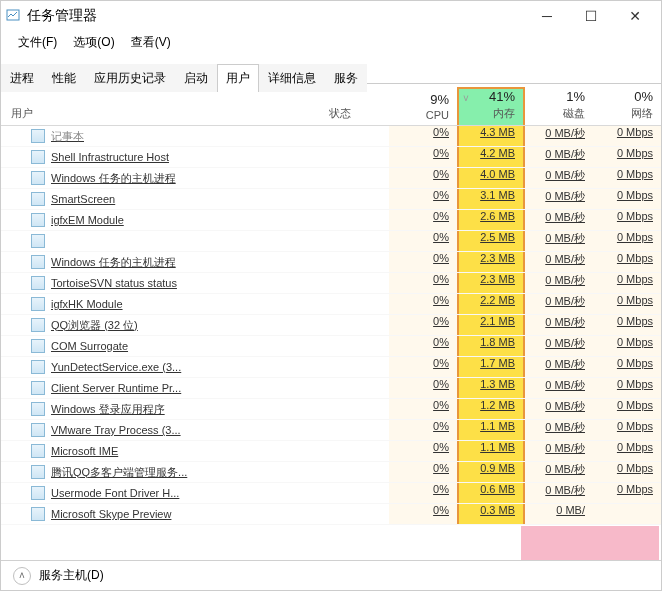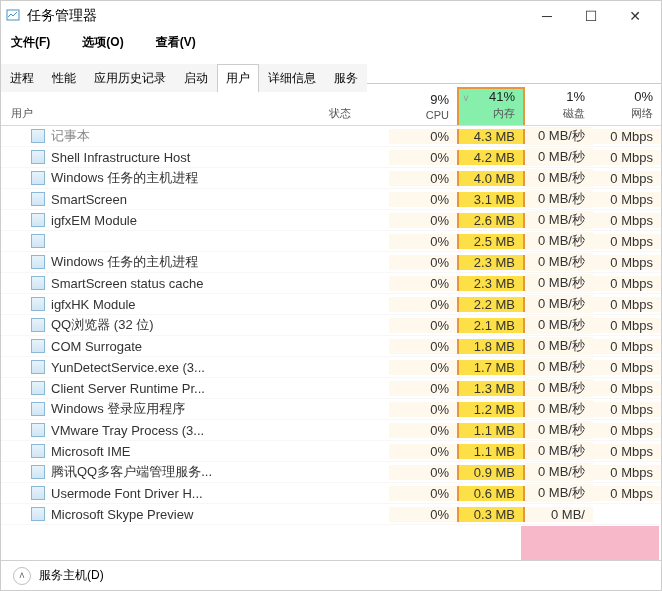--- a/index.html
+++ b/index.html
@@ -2,34 +2,34 @@
 <html><head>
 <meta charset="utf-8">
 <style>
 * { margin: 0; padding: 0; box-sizing: border-box; font-family: "Microsoft YaHei", "Segoe UI", sans-serif; }
 body { width: 662px; height: 591px; background: #fff; border: 1px solid #ccc; display: flex; flex-direction: column; overflow: hidden; }
 .titlebar { height: 30px; display: flex; align-items: center; padding: 0 4px; }
 .titlebar .icon { width: 16px; height: 16px; margin-right: 6px; display: flex; align-items: center; justify-content: center; }
 .titlebar .title { font-size: 14px; flex: 1; }
 .titlebar .controls { display: flex; }
 .titlebar .controls div { width: 44px; height: 28px; display: flex; align-items: center; justify-content: center; font-size: 14px; color: #333; }
-.menubar { height: 22px; display: flex; align-items: center; padding-left: 4px; font-size: 12px; gap: 20px; font-weight: bold; }
+.menubar { height: 22px; display: flex; align-items: center; padding-left: 11px; font-size: 12px; gap: 4px; }
 .menubar span { padding: 2px 6px; }
 .tabs { display: flex; border-bottom: 1px solid #ccc; margin-top: 2px; }
 .tab { font-size: 12px; padding: 5px 8px; border: 1px solid transparent; border-bottom: none; position: relative; top: 9px; background: #f5f5f5; }
 .tab.active { background: #fff; border-color: #ccc; }
 .header-row { display: flex; border-bottom: 1px solid #d9d9d9; height: 42px; align-items: flex-end; font-size: 11px; color: #555; }
 .header-row .col-name { flex: 1; padding: 0 0 4px 10px; }
 .header-row .col-status { width: 60px; padding-bottom: 4px; }
 .header-row .col { width: 68px; text-align: right; padding: 0 8px 4px 0; display: flex; flex-direction: column; align-items: flex-end; gap: 2px; }
 .header-row .col .pct { font-size: 13px; color: #222; }
 .header-row .col.highlighted { border-left: 2px solid #e8963c; border-right: 2px solid #e8963c; border-top: 2px solid #e8963c; background: #86efac; position: relative; }
 .header-row .col.highlighted::before { content: "˅"; position: absolute; left: 4px; top: 4px; font-size: 10px; color: #999; }
 .process-list { flex: 1; overflow: hidden; }
-.row { display: flex; height: 21px; align-items: center; font-size: 13px; color: #333; border-bottom: 1px solid rgba(0,0,0,0.03); }
+.row { display: flex; height: 21px; font-size: 11px; color: #333; border-bottom: 1px solid rgba(0,0,0,0.03); text-decoration: underline; }
 .row .name-cell { flex: 1; display: flex; align-items: center; padding-left: 30px; overflow: hidden; white-space: nowrap; }
 .row .proc-icon { width: 14px; height: 14px; margin-right: 6px; border: 1px solid #8ab9d6; background: linear-gradient(#e7f3fb,#cfe6f5); flex-shrink: 0; }
 .row .status-cell { width: 60px; }
 .row .num-cell { width: 68px; text-align: right; padding-right: 8px; background: #fff9ed; }
 .row .num-cell.mem { border-left: 2px solid #e8963c; border-right: 2px solid #e8963c; background: #fde047; }
 .row.partial .name-cell { color: #888; }
 .footer { height: 30px; border-top: 1px solid #d0d0d0; display: flex; align-items: center; padding-left: 12px; font-size: 12px; position: relative; }
 .footer .chev { width: 18px; height: 18px; border: 1px solid #c0c0c0; border-radius: 50%; display: flex; align-items: center; justify-content: center; margin-right: 8px; font-size: 10px; color: #666; }
 .pink-box { position: absolute; right: 3px; bottom: 30px; width: 138px; height: 35px; background: #f7b9c9; }
 </style>
@@ -161,21 +161,21 @@
       </div>
       <div class="status-cell"></div>
       <div class="num-cell">0%</div>
       <div class="num-cell mem">2.3 MB</div>
       <div class="num-cell">0 MB/秒</div>
       <div class="num-cell">0 Mbps</div>
     </div>
     <div class="row">
       <div class="name-cell">
         <span class="proc-icon"></span>
-        <span>SmartScreen status cache</span>
+        <span>TortoiseSVN status status</span>
       </div>
       <div class="status-cell"></div>
       <div class="num-cell">0%</div>
       <div class="num-cell mem">2.3 MB</div>
       <div class="num-cell">0 MB/秒</div>
       <div class="num-cell">0 Mbps</div>
     </div>
     <div class="row">
       <div class="name-cell">
         <span class="proc-icon"></span>

